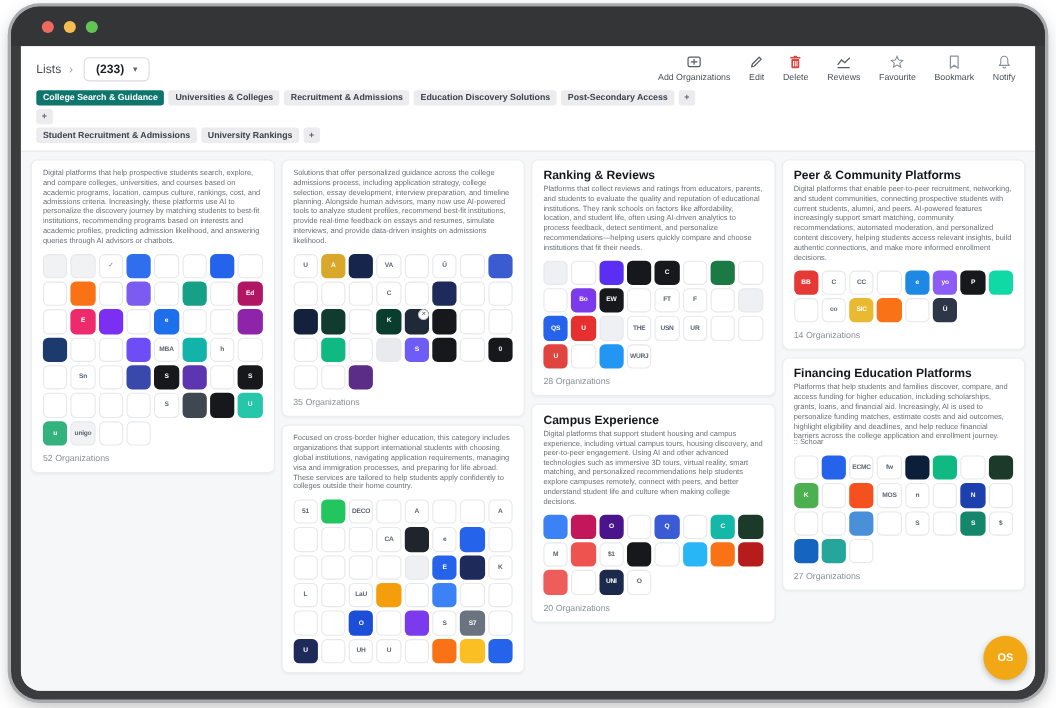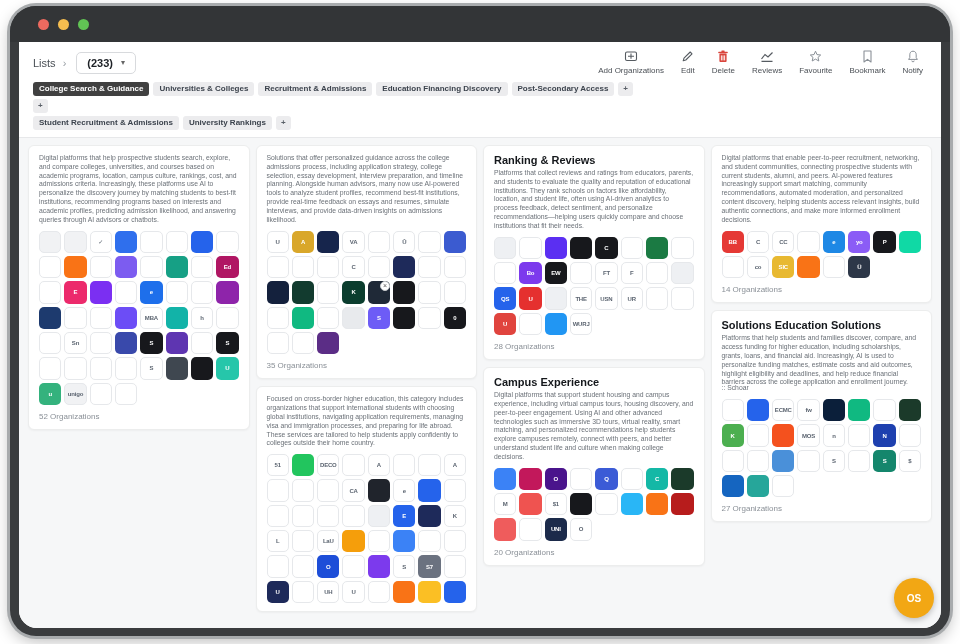--- a/index.html
+++ b/index.html
@@ -25,21 +25,21 @@
   .toolbar{margin-left:auto;display:flex;align-items:flex-start;gap:17px;padding-right:4px;}
   .tb{display:flex;flex-direction:column;align-items:center;gap:3px;background:none;border:none;
     cursor:pointer;padding:0;font-family:inherit;}
   .tb .lab{font-size:8px;color:#4a4f55;white-space:nowrap;}
   .tb svg{display:block;}
   
   .tagrows{margin-top:7px;display:flex;flex-direction:column;gap:3px;}
   .tag-row{display:flex;gap:4px;}
   .tag{font-size:8px;line-height:1;padding:3px 6px;border-radius:3px;background:#ececee;
     color:#3c434d;font-weight:bold;cursor:pointer;white-space:nowrap;}
-  .tag.active{background:#404040;color:#fff;}
+  .tag.active{background:#0f766e;color:#fff;}
   .tag.add{padding:3px 5px;color:#5a6068;}
   
   .board{flex:1;background:#f6f7f8;border-top:1px solid #e7e8ea;padding:7px 9px;
     display:grid;grid-template-columns:repeat(4,1fr);gap:6px;align-items:start;overflow:hidden;}
   .col{display:flex;flex-direction:column;gap:7px;min-width:0;}
   .card{background:#fff;border:1px solid #eceded;border-radius:6px;box-shadow:0 1px 2px rgba(0,0,0,.04);
     padding:8px 10px 8px;}
   .card-head{display:flex;align-items:flex-start;}
   .card-title{font-size:11px;font-weight:bold;color:#15181c;margin:0 0 3px;}
   .ctrls{margin-left:auto;display:flex;gap:8px;color:#8a9097;font-size:8px;line-height:1;padding-top:1px;}
@@ -131,21 +131,21 @@
               </svg>
             <span class="lab">Notify</span>
           </button>
         </div>
       </div>
       <div class="tagrows">
           <div class="tag-row">
             <span class="tag active">College Search &amp; Guidance</span>
             <span class="tag">Universities &amp; Colleges</span>
             <span class="tag">Recruitment &amp; Admissions</span>
-            <span class="tag">Education Financing Discovery</span>
+            <span class="tag">Education Discovery Solutions</span>
             <span class="tag">Post-Secondary Access</span>
             <span class="tag add">+</span>
           </div>
           <div class="tag-row">
             <span class="tag add">+</span>
           </div>
           <div class="tag-row">
             <span class="tag">Student Recruitment &amp; Admissions</span>
             <span class="tag">University Rankings</span>
             <span class="tag add">+</span>
@@ -380,20 +380,23 @@
               <div class="logo" style="background: rgb(255, 255, 255); border: 1px solid rgb(230, 232, 235); color: rgb(91, 100, 112);"></div>
               <div class="logo" style="background: rgb(27, 42, 74); color: rgb(255, 255, 255);">UNI</div>
               <div class="logo" style="background: rgb(255, 255, 255); border: 1px solid rgb(230, 232, 235); color: rgb(91, 100, 112);">O</div>
             </div>
           <div class="count">20 Organizations</div>
         </section>
       </div>
 
       <div class="col">
         <section class="card">
+          <div class="card-head">
+              <h3 class="card-title">Peer &amp; Community Platforms</h3>
+            </div>
           <p class="desc">Digital platforms that enable peer-to-peer recruitment, networking, and student communities, connecting prospective students with current students, alumni, and peers. AI-powered features increasingly support smart matching, community recommendations, automated moderation, and personalized content discovery, helping students access relevant insights, build authentic connections, and make more informed enrollment decisions.</p>
           <div class="grid">
               <div class="logo" style="background: rgb(229, 57, 53); color: rgb(255, 255, 255);">BB</div>
               <div class="logo" style="background: rgb(255, 255, 255); border: 1px solid rgb(230, 232, 235); color: rgb(91, 100, 112);">C</div>
               <div class="logo" style="background: rgb(255, 255, 255); border: 1px solid rgb(230, 232, 235); color: rgb(91, 100, 112);">CC</div>
               <div class="logo" style="background: rgb(255, 255, 255); border: 1px solid rgb(230, 232, 235); color: rgb(91, 100, 112);"></div>
               <div class="logo" style="background: rgb(30, 136, 229); color: rgb(255, 255, 255);">e</div>
               <div class="logo" style="background: rgb(139, 92, 246); color: rgb(255, 255, 255);">yo</div>
               <div class="logo" style="background: rgb(23, 24, 28); color: rgb(255, 255, 255);">P</div>
               <div class="logo" style="background: rgb(16, 217, 165); color: rgb(255, 255, 255);"></div>
@@ -401,21 +404,21 @@
               <div class="logo" style="background: rgb(255, 255, 255); border: 1px solid rgb(230, 232, 235); color: rgb(91, 100, 112);">co</div>
               <div class="logo" style="background: rgb(232, 185, 49); color: rgb(255, 255, 255);">SIC</div>
               <div class="logo" style="background: rgb(249, 115, 22); color: rgb(255, 255, 255);"></div>
               <div class="logo" style="background: rgb(255, 255, 255); border: 1px solid rgb(230, 232, 235); color: rgb(91, 100, 112);"></div>
               <div class="logo" style="background: rgb(45, 55, 72); color: rgb(255, 255, 255);">Ü</div>
             </div>
           <div class="count">14 Organizations</div>
         </section>
         <section class="card">
           <div class="card-head">
-              <h3 class="card-title">Solutions Education Solutions</h3>
+              <h3 class="card-title">Financing Education Platforms</h3>
             </div>
           <p class="desc" style="margin-bottom:1px;">Platforms that help students and families discover, compare, and access funding for higher education, including scholarships, grants, loans, and financial aid. Increasingly, AI is used to personalize funding matches, estimate costs and aid outcomes, highlight eligibility and deadlines, and help reduce financial barriers across the college application and enrollment journey.</p>
           <div class="foot">:: Schoar</div>
           <div class="grid">
               <div class="logo" style="background: rgb(255, 255, 255); border: 1px solid rgb(230, 232, 235); color: rgb(91, 100, 112);"></div>
               <div class="logo" style="background: rgb(37, 99, 235); color: rgb(255, 255, 255);"></div>
               <div class="logo" style="background: rgb(255, 255, 255); border: 1px solid rgb(230, 232, 235); color: rgb(91, 100, 112);">ECMC</div>
               <div class="logo" style="background: rgb(255, 255, 255); border: 1px solid rgb(230, 232, 235); color: rgb(91, 100, 112);">fw</div>
               <div class="logo" style="background: rgb(11, 31, 58); color: rgb(255, 255, 255);"></div>
               <div class="logo" style="background: rgb(16, 185, 129); color: rgb(255, 255, 255);"></div>

